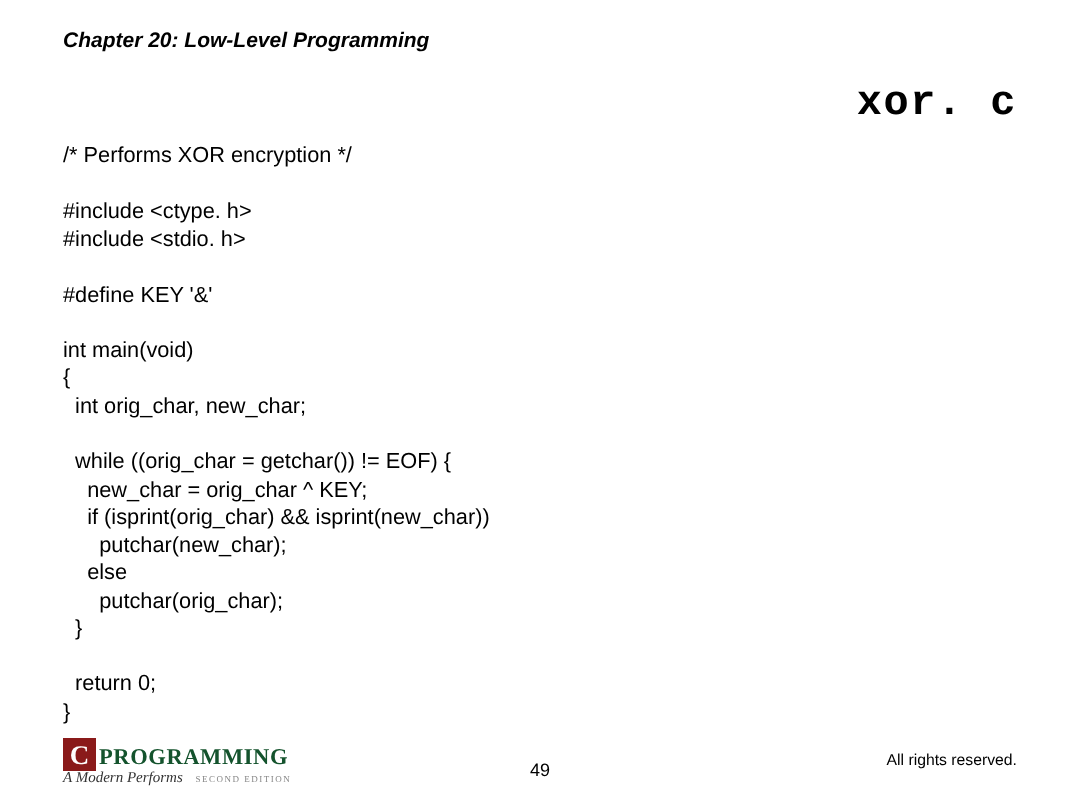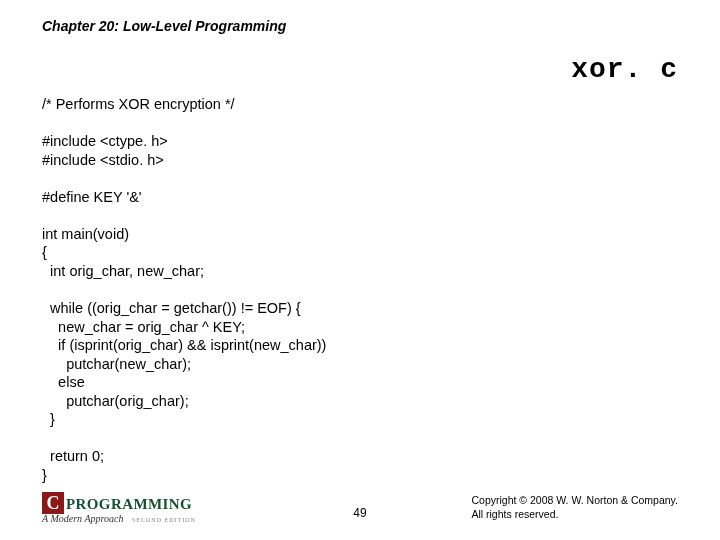--- a/index.html
+++ b/index.html
@@ -141,26 +141,25 @@
   return 0;
 }</div>
 
   <div class="footer">
     <div class="logo">
       <div class="logo-top">
         <span class="logo-c">C</span>
         <span class="logo-text">PROGRAMMING</span>
       </div>
       <div class="logo-sub">
-        <span>A Modern Approach</span>
+        <span>A Modern Performs</span>
         <span class="logo-ed">SECOND EDITION</span>
       </div>
     </div>
 
     <div class="page-num">49</div>
 
     <div class="copyright">
-      <div>Copyright © 2008 W. W. Norton &amp; Company.</div>
       <div>All rights reserved.</div>
     </div>
   </div>
 
 </div>
 
 </body></html>

